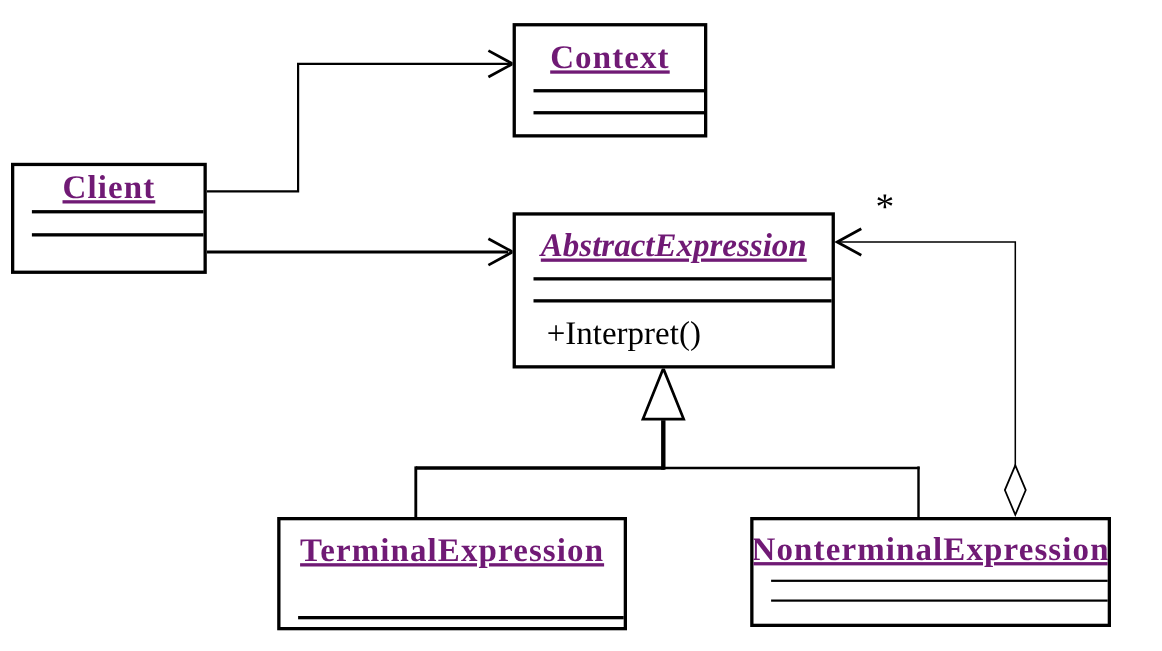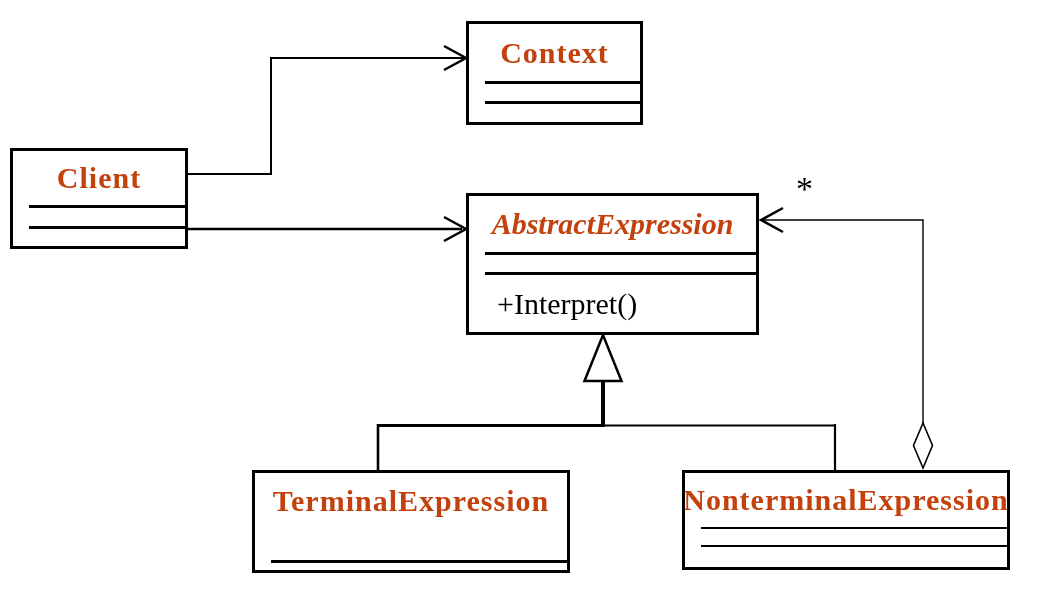--- a/index.html
+++ b/index.html
@@ -30,24 +30,25 @@
     display: flex;
     flex-direction: column;
   }
   .uml-title {
     flex: 0 0 auto;
     display: flex;
     align-items: center;
     justify-content: center;
     font-weight: bold;
     font-size: 30px;
-    color: #c2410c;
+    color: #701a75;
     letter-spacing: 1px;
     white-space: nowrap;
     overflow: hidden;
+    text-decoration: underline;
   }
   .uml-title.italic {
     font-style: italic;
     letter-spacing: 0px;
   }
   .uml-compartment {
     box-sizing: border-box;
     border-top: 3px solid #000000;
     margin-left: 16px;
   }
@@ -62,21 +63,21 @@
     color: #000000;
     padding-left: 12px;
     white-space: nowrap;
     overflow: hidden;
   }
   
   #class-context      { left: 466px; top: 21px;  width: 177px; height: 104px; }
   #class-context      .uml-title { height: 57px; }
   #class-context      .uml-attrs { height: 20px; }
   #class-client       { left: 10px;  top: 148px; width: 178px; height: 101px; }
-  #class-client       .uml-title { height: 54px; }
+  #class-client       .uml-title { height: 40px; }
   #class-client       .uml-attrs { height: 21px; }
   #class-abstract     { left: 466px; top: 193px; width: 293px; height: 142px; }
   #class-abstract     .uml-title { height: 56px; }
   #class-abstract     .uml-attrs { height: 20px; }
   #class-terminal     { left: 252px; top: 470px; width: 318px; height: 103px; gap: 32px; }
   #class-terminal     .uml-title { height: 55px; }
   #class-terminal     .uml-attrs { height: 19px; }
   #class-nonterminal  { left: 682px; top: 470px; width: 328px; height: 100px; }
   #class-nonterminal  .uml-title { height: 54px; }
   #class-nonterminal  .uml-attrs { height: 18px; }

